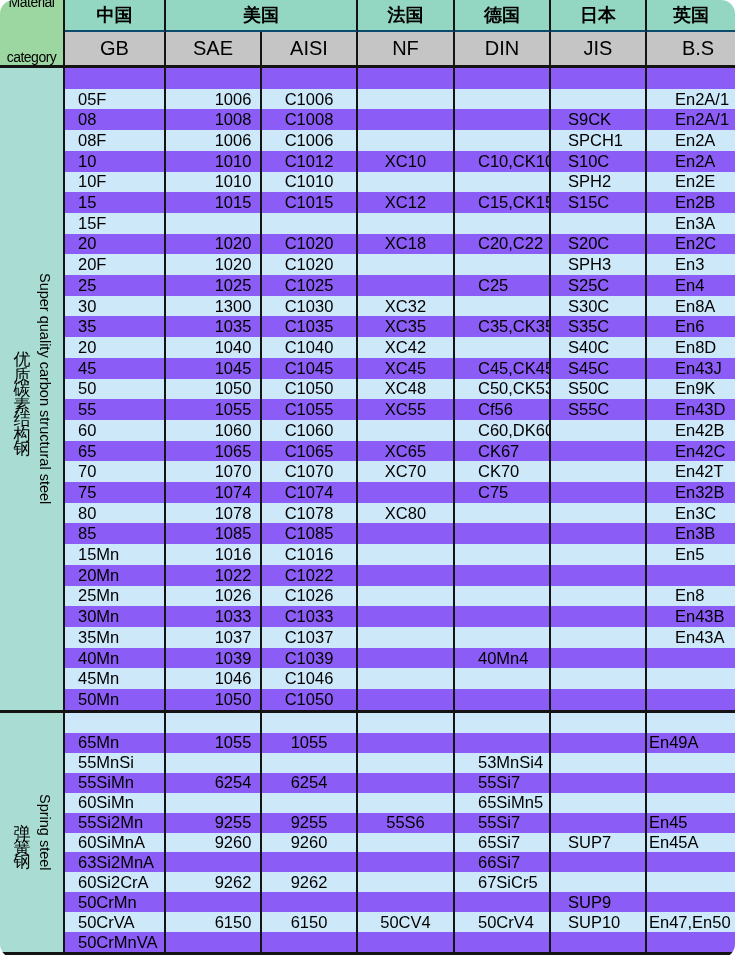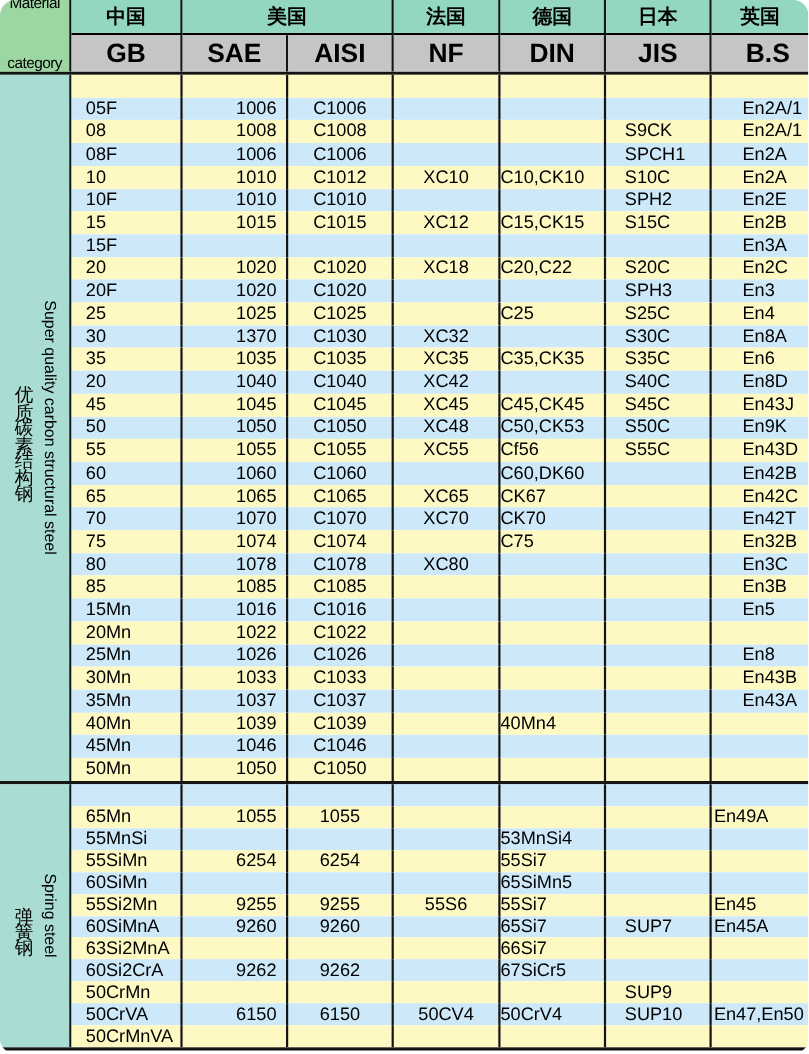--- a/index.html
+++ b/index.html
@@ -27,33 +27,33 @@
     box-sizing:border-box;
     display:flex;flex-direction:column;justify-content:flex-end;align-items:center;
     overflow:hidden;line-height:1.0;text-align:center;
   }
   .corner .zh{font-weight:bold;font-size:18px;line-height:20px;}
   .corner .en{font-size:14px;line-height:15px;letter-spacing:-0.5px;margin-top:40px;}
   .country{
     grid-row:1;
     background:var(--teal,#93d6c1);
     border-right:2px solid #141414;
-    border-bottom:2px solid #000000;
+    border-bottom:2px solid #0c4a6e;
     box-sizing:border-box;
     display:flex;align-items:center;justify-content:center;
     font-weight:bold;font-size:18px;
   }
   .country.last{border-right:none;}
   .std{
     grid-row:2;
     background:var(--gray,#c5c5c5);
     border-right:2px solid #141414;
     box-sizing:border-box;
     display:flex;align-items:center;justify-content:center;
-    font-weight:bold;font-size:24px;
+    font-weight:normal;font-size:20px;
   }
   .std.last{border-right:none;padding-left:14px;}
   
   .section{display:flex;box-sizing:border-box;}
   .sec1{height:642px;}
   .sec2{height:245px;border-top:3px solid #141414;border-bottom:3px solid #141414;}
   .catcol{
     width:65px;flex:0 0 65px;
     background:var(--cat,#a9dcd2);
     border-right:2px solid #141414;
@@ -62,34 +62,34 @@
   }
   .cat-zh{
     writing-mode:vertical-rl;text-orientation:upright;
     font-size:17px;letter-spacing:15px;
   }
   .cat-en{
     writing-mode:vertical-rl;text-orientation:mixed;
     font-size:14.5px;
   }
   .rows{flex:1;display:flex;flex-direction:column;}
-  .row{flex:1;display:flex;background:#fef9c3;}
+  .row{flex:1;display:flex;background:#8b5cf6;}
   .row.stripe{background:var(--stripe,#cde9f9);}
   .cell{
     display:flex;align-items:center;
     box-sizing:border-box;
     border-right:2px solid #141414;
     font-size:16.5px;
     white-space:nowrap;overflow:hidden;
   }
   .col-gb {flex:0 0 101px;justify-content:flex-start;padding-left:13px;}
   .col-sae{flex:0 0 96px;justify-content:center;padding-left:40px;}
   .col-aisi{flex:0 0 96px;justify-content:center;}
   .col-nf {flex:0 0 97px;justify-content:center;}
-  .col-din{flex:0 0 96px;justify-content:flex-start;padding-left:0;}
+  .col-din{flex:0 0 96px;justify-content:flex-start;padding-left:23px;}
   .col-jis{flex:0 0 96px;justify-content:flex-start;padding-left:17px;}
   .col-bs {flex:0 0 88px;justify-content:flex-start;padding-left:28px;border-right:none;}
   .sec2 .col-bs{padding-left:2px;}
 </style>
 </head>
 <body>
 
 <div class="screen">
 
   <div class="header">
@@ -216,21 +216,21 @@
           <div class="cell col-gb">25</div>
           <div class="cell col-sae">1025</div>
           <div class="cell col-aisi">C1025</div>
           <div class="cell col-nf"></div>
           <div class="cell col-din">C25</div>
           <div class="cell col-jis">S25C</div>
           <div class="cell col-bs">En4</div>
         </div>
         <div class="row stripe">
           <div class="cell col-gb">30</div>
-          <div class="cell col-sae">1370</div>
+          <div class="cell col-sae">1300</div>
           <div class="cell col-aisi">C1030</div>
           <div class="cell col-nf">XC32</div>
           <div class="cell col-din"></div>
           <div class="cell col-jis">S30C</div>
           <div class="cell col-bs">En8A</div>
         </div>
         <div class="row">
           <div class="cell col-gb">35</div>
           <div class="cell col-sae">1035</div>
           <div class="cell col-aisi">C1035</div>

